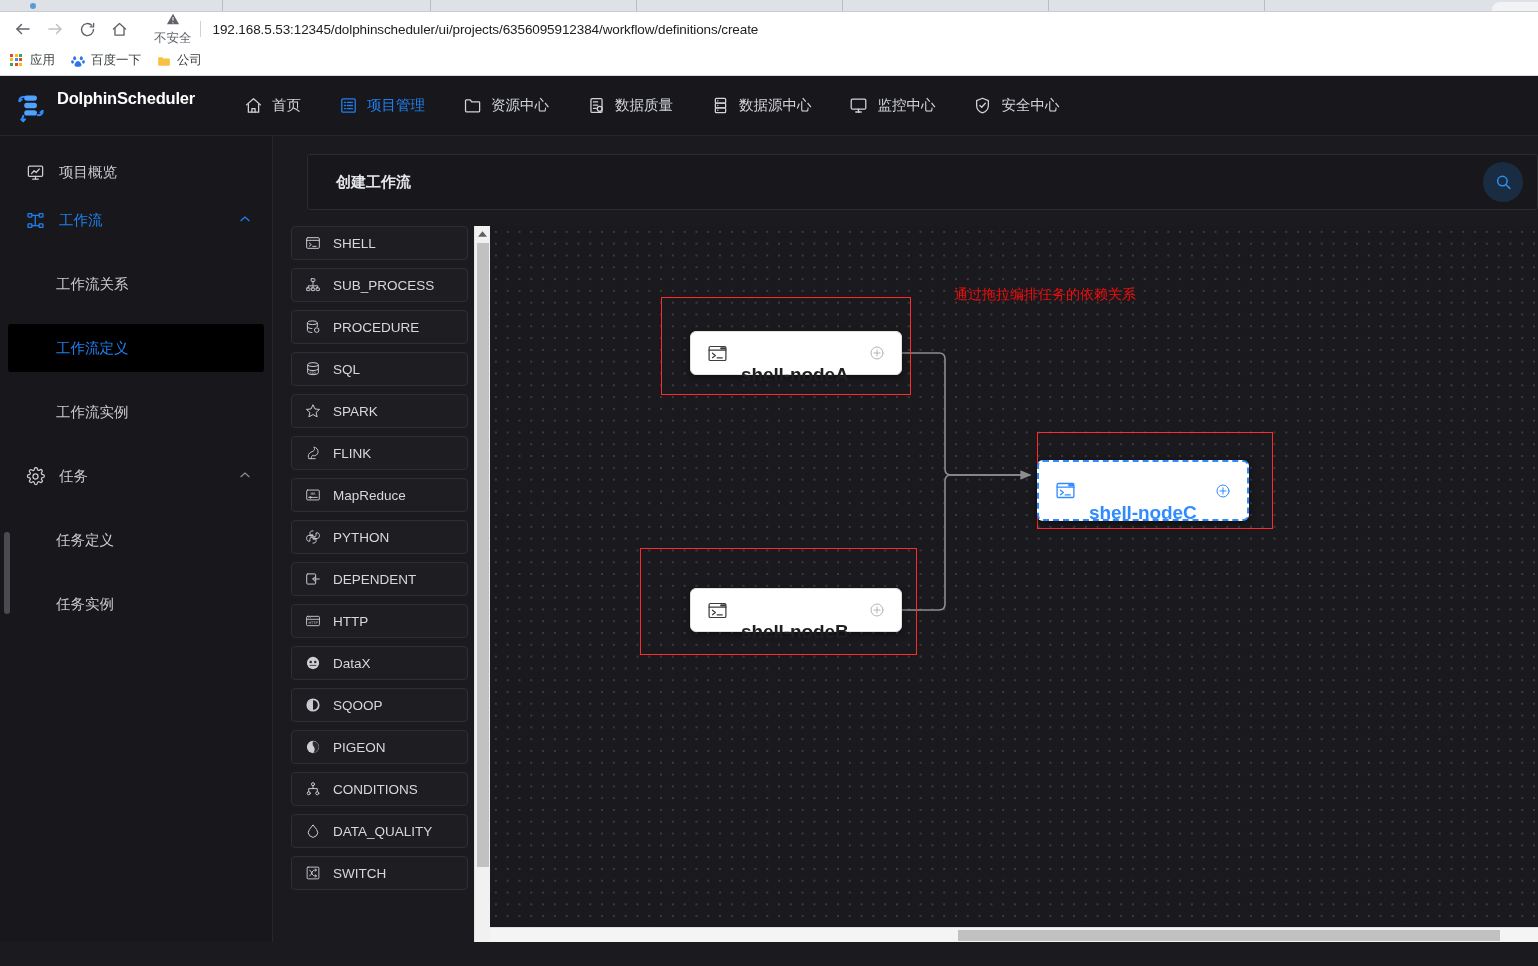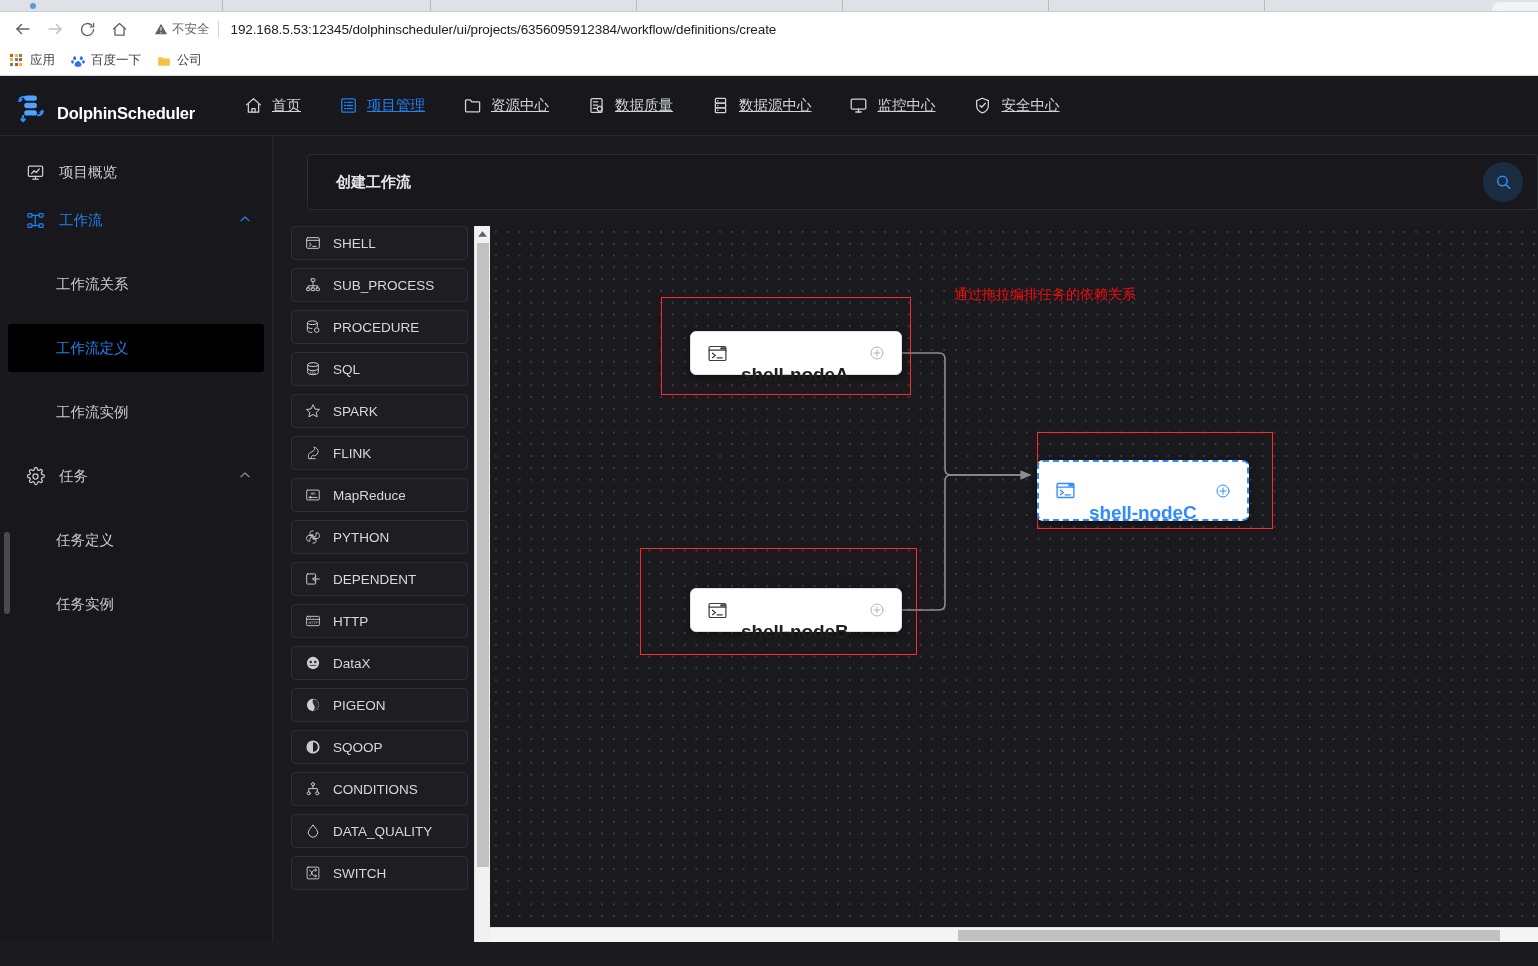--- a/index.html
+++ b/index.html
@@ -56,21 +56,21 @@
     display: flex;
     align-items: center;
     margin-left: 6px;
     border-radius: 13px;
     padding: 0 12px;
     gap: 6px;
     min-width: 0;
   }
   .security-chip {
     display: flex; align-items: center; gap: 4px;
-    color: #5f6368; font-size: 12.5px; white-space: nowrap;
+    color: #5f6368; font-size: 12.5px; white-space: nowrap; flex-direction: column;
   }
   .security-chip .warn-tri { color: #5f6368; }
   .omni-sep {
     width: 1px; height: 16px; background: #cfd2d6; flex: 0 0 auto;
     margin: 0 6px 0 2px;
   }
   #omnibox-url {
     font-size: 13.5px;
     color: #202124;
     white-space: nowrap;
@@ -105,36 +105,35 @@
   
   #app-header {
     height: 60px;
     background: #17171c;
     display: flex;
     align-items: center;
     padding-left: 14px;
     border-bottom: 1px solid #27272e;
   }
   #brand {
-    display: flex; align-items: flex-end; gap: 9px;
+    display: flex; align-items: flex-start; gap: 9px;
     margin-right: 30px;
   }
   #brand-text {
     color: #ffffff; font-size: 16.5px; font-weight: 700;
     letter-spacing: -0.2px;
   }
   #main-nav { display: flex; align-items: center; }
   .nav-item {
     display: flex; align-items: center; gap: 9px;
     padding: 0 19px;
     height: 60px;
     color: #d2d4d8;
     font-size: 14.5px;
     white-space: nowrap;
-    text-decoration: underline;
   }
   .nav-item.active { color: #2080f0; }
   .nav-item svg { display: block; flex: 0 0 auto; }
 
   
   #body-wrap {
     display: flex;
     height: 806px;
     background: #1b1b1f;
   }
@@ -739,35 +738,35 @@
                 <circle cx="15.4" cy="10.6" r="1.9" fill="#2b2b30"></circle>
                 <path d="M7.6 15.6h8.8" stroke="#2b2b30" stroke-width="1.3" stroke-linecap="round" fill="none"></path>
               </svg>
             </span>
             <span>DataX</span>
           </div>
 
           <div class="task-item">
             <span class="ticon">
               <svg width="16" height="16" viewBox="0 0 24 24">
+                <circle cx="12" cy="12" r="8.6" fill="none" stroke="currentColor" stroke-width="2.6"></circle>
+                <path d="M12 4.2a7.8 7.8 0 0 0 0 15.6z" fill="currentColor"></path>
+              </svg>
+            </span>
+            <span>SQOOP</span>
+          </div>
+
+          <div class="task-item">
+            <span class="ticon">
+              <svg width="16" height="16" viewBox="0 0 24 24">
                 <circle cx="12" cy="12" r="9.2" fill="#cfcfd2"></circle>
                 <path d="M12 3.2a8.8 8.8 0 0 1 0 17.6c3-2.6 3.4-6.4 1.2-9.2-1.4-1.8-2.4-4.4-1.2-8.4z" fill="#2b2b30"></path>
               </svg>
             </span>
             <span>PIGEON</span>
-          </div>
-
-          <div class="task-item">
-            <span class="ticon">
-              <svg width="16" height="16" viewBox="0 0 24 24">
-                <circle cx="12" cy="12" r="8.6" fill="none" stroke="currentColor" stroke-width="2.6"></circle>
-                <path d="M12 4.2a7.8 7.8 0 0 0 0 15.6z" fill="currentColor"></path>
-              </svg>
-            </span>
-            <span>SQOOP</span>
           </div>
 
           <div class="task-item">
             <span class="ticon">
               <svg width="16" height="16" viewBox="0 0 24 24" fill="none" stroke="currentColor" stroke-width="1.5" stroke-linecap="round">
                 <circle cx="12" cy="4.8" r="2.3"></circle>
                 <circle cx="5.6" cy="18.4" r="2.3"></circle>
                 <circle cx="18.4" cy="18.4" r="2.3"></circle>
                 <path d="M12 7.1v4.3M5.6 16.1v-4.7h12.8v4.7"></path>
               </svg>

